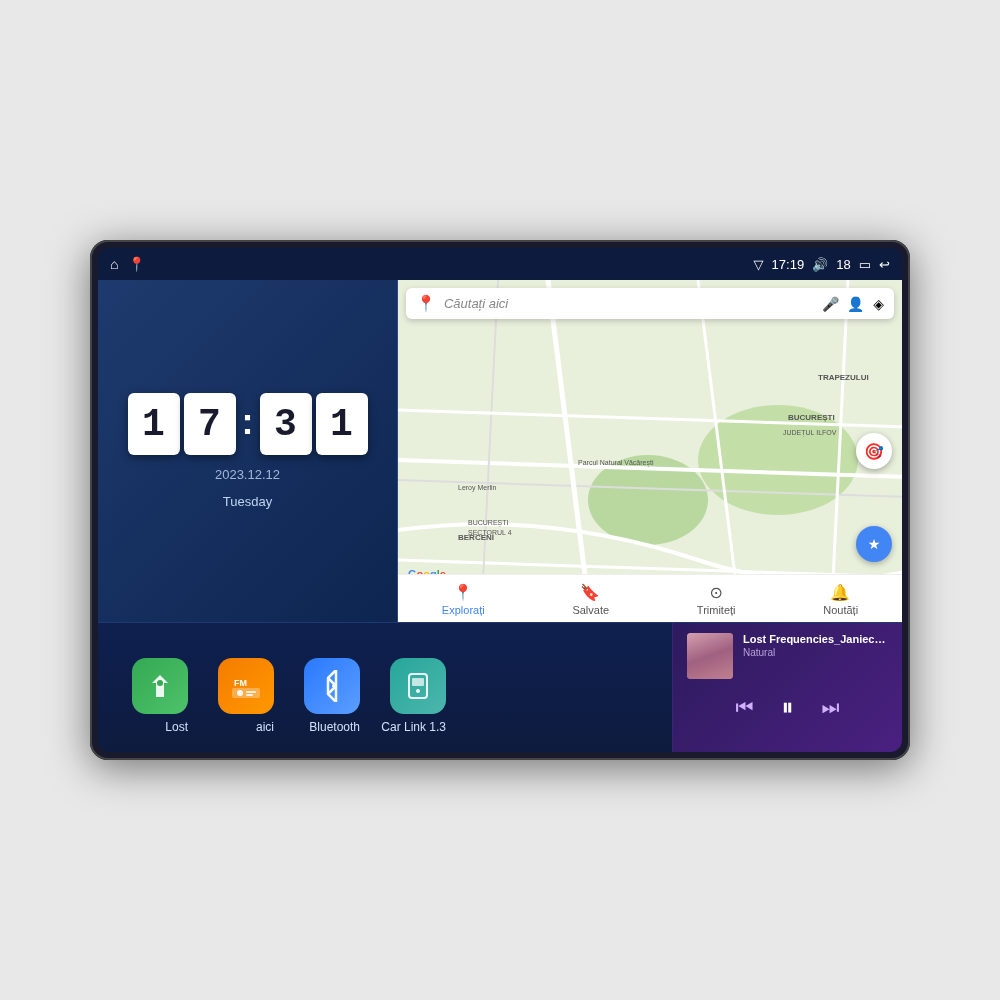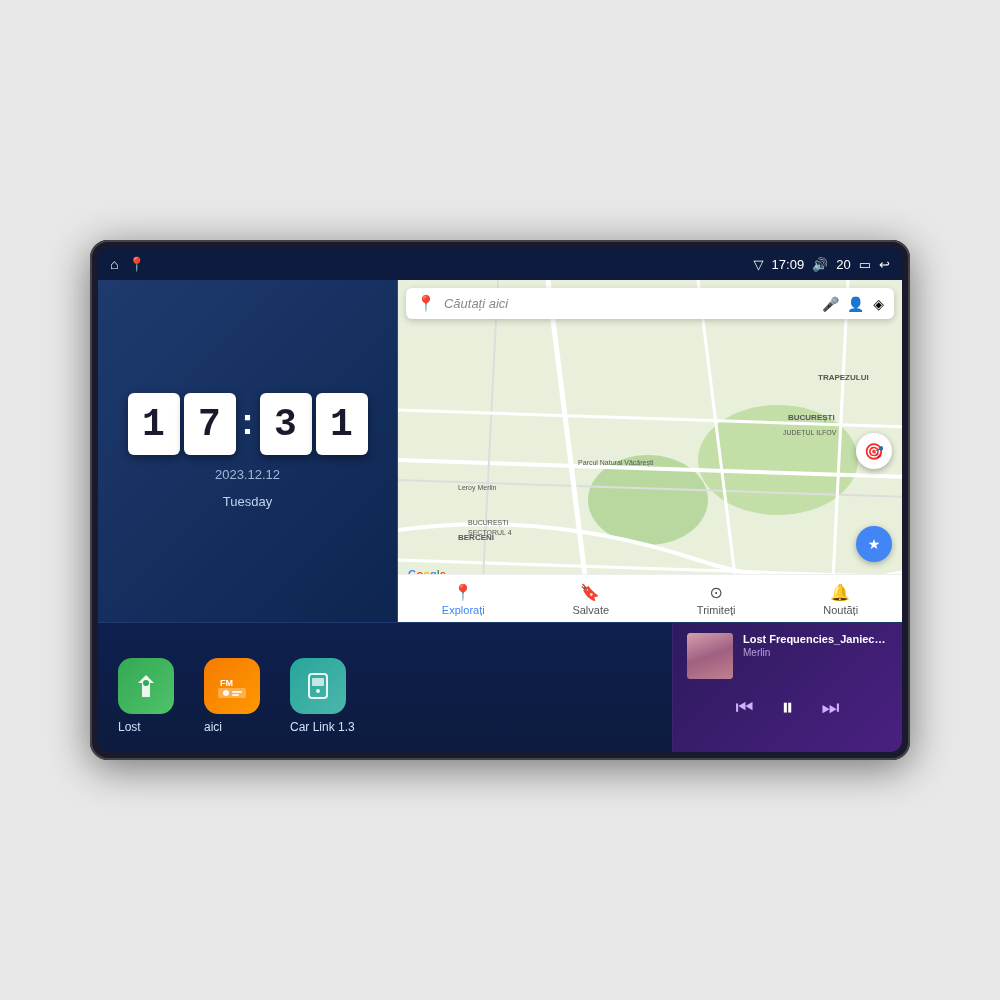--- a/index.html
+++ b/index.html
@@ -231,21 +231,21 @@
       display: flex;
       align-items: center;
       padding: 0 20px;
       gap: 16px;
       flex: 1;
     }
 
     .app-icon-item {
       display: flex;
       flex-direction: column;
-      align-items: flex-start;
+      align-items: flex-end;
       gap: 6px;
       cursor: pointer;
       min-width: 70px;
       margin-top: 16px;
     }
 
     .app-icon-circle {
       width: 56px;
       height: 56px;
       border-radius: 14px;
@@ -403,23 +403,23 @@
 <div class="device-wrapper">
   <div class="screen">
 
     <div class="status-bar">
       <div class="status-left">
         <span class="status-icon">⌂</span>
         <span class="status-icon">📍</span>
       </div>
       <div class="status-right">
         <span>▽</span>
-        <span>17:09</span>
+        <span>17:19</span>
         <span>🔊</span>
-        <span>20</span>
+        <span>18</span>
         <span>▭</span>
         <span>↩</span>
       </div>
     </div>
 
     <div class="main-content">
 
       <div class="top-row">
 
         <div class="clock-widget">
@@ -532,20 +532,29 @@
                 <text x="4" y="14" font-size="9" fill="white" font-weight="700">FM</text>
                 <rect x="2" y="16" width="28" height="10" rx="2" fill="rgba(255,255,255,0.3)"></rect>
                 <circle cx="10" cy="21" r="3" fill="rgba(255,255,255,0.9)"></circle>
                 <rect x="16" y="19" width="10" height="2" rx="1" fill="rgba(255,255,255,0.8)"></rect>
                 <rect x="16" y="22" width="7" height="2" rx="1" fill="rgba(255,255,255,0.8)"></rect>
               </svg>
             </div>
             <span class="app-label">aici</span>
           </div>
 
+          <div class="app-icon-item">
+            <div class="app-icon-circle icon-bluetooth">
+              <svg width="28" height="32" viewBox="0 0 28 32" fill="none" xmlns="http://www.w3.org/2000/svg">
+                <path d="M10 8 L18 16 L10 24 L10 8 Z M10 8 L18 0 L18 32 L10 24" stroke="rgba(255,255,255,0.95)" stroke-width="2.5" fill="none" stroke-linejoin="round"></path>
+                <path d="M14 16 L18 16" stroke="rgba(255,255,255,0.9)" stroke-width="2"></path>
+              </svg>
+            </div>
+            <span class="app-label">Bluetooth</span>
+          </div>
 
           <div class="app-icon-item">
             <div class="app-icon-circle icon-carlink">
               <svg width="30" height="30" viewBox="0 0 30 30" fill="none" xmlns="http://www.w3.org/2000/svg">
                 <rect x="6" y="3" width="18" height="24" rx="3" stroke="rgba(255,255,255,0.9)" stroke-width="2" fill="none"></rect>
                 <rect x="9" y="7" width="12" height="8" rx="1" fill="rgba(255,255,255,0.7)"></rect>
                 <circle cx="15" cy="20" r="2" fill="rgba(255,255,255,0.9)"></circle>
               </svg>
             </div>
             <span class="app-label">Car Link 1.3</span>
@@ -553,21 +562,21 @@
 
         </div>
 
         <div class="music-player">
           <div class="music-top">
             <div class="album-art">
               <div class="album-art-face"></div>
             </div>
             <div class="music-info">
               <div class="music-title">Lost Frequencies_Janieck Devy-...</div>
-              <div class="music-artist">Merlin</div>
+              <div class="music-artist">Natural</div>
             </div>
           </div>
           <div class="music-controls">
             <button class="ctrl-btn">⏮</button>
             <button class="ctrl-btn play-btn">⏸</button>
             <button class="ctrl-btn">⏭</button>
           </div>
         </div>
 
       </div>

